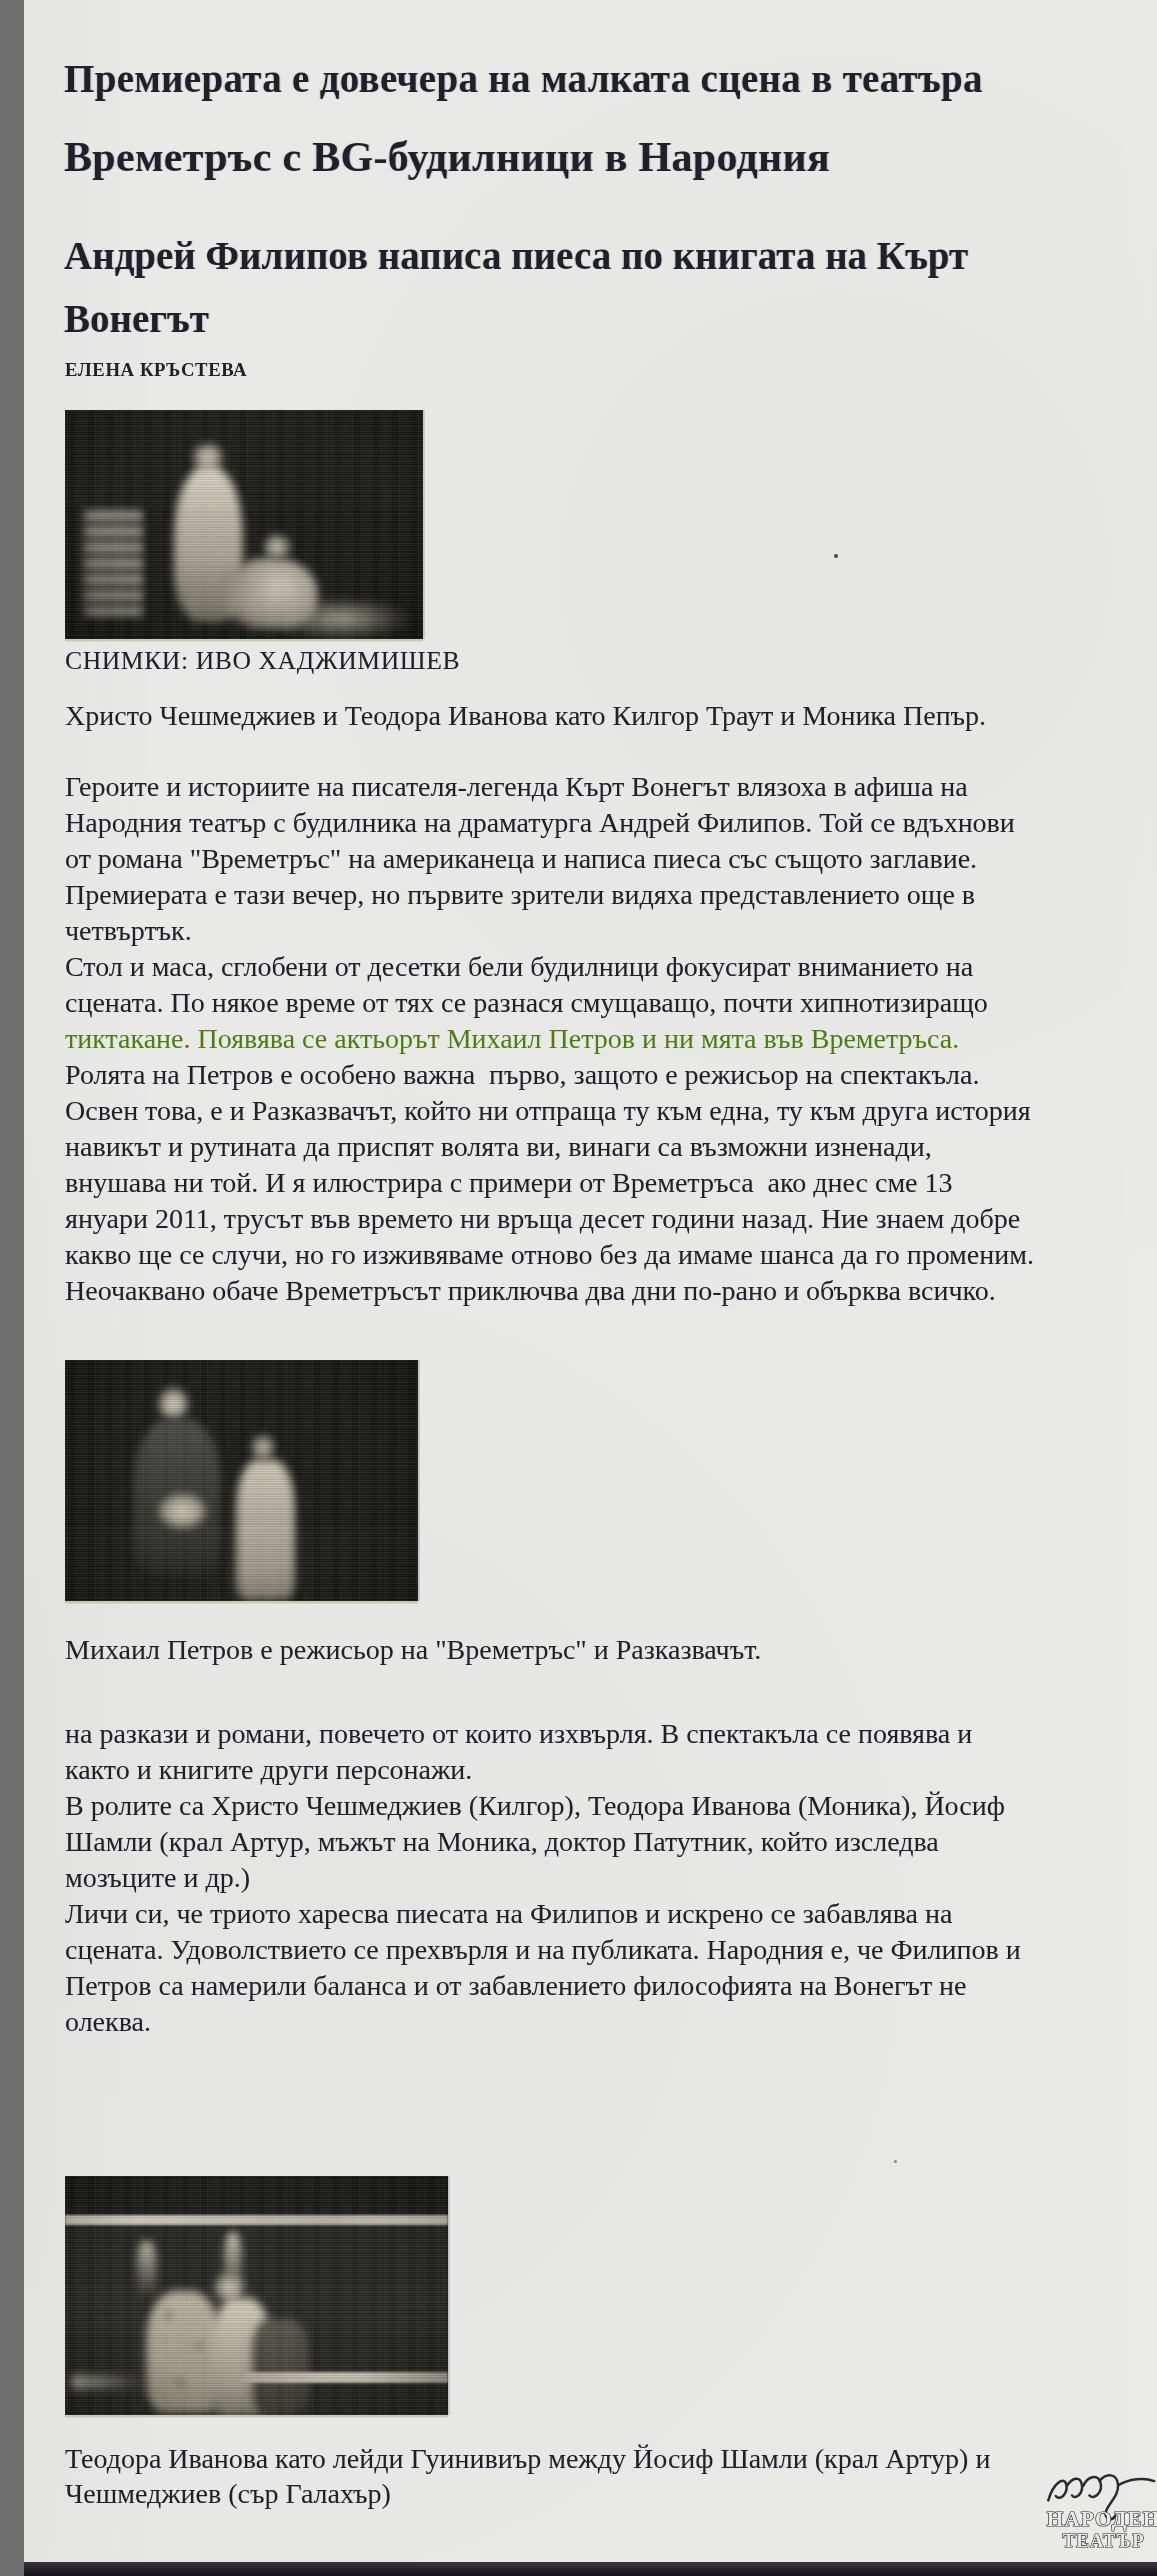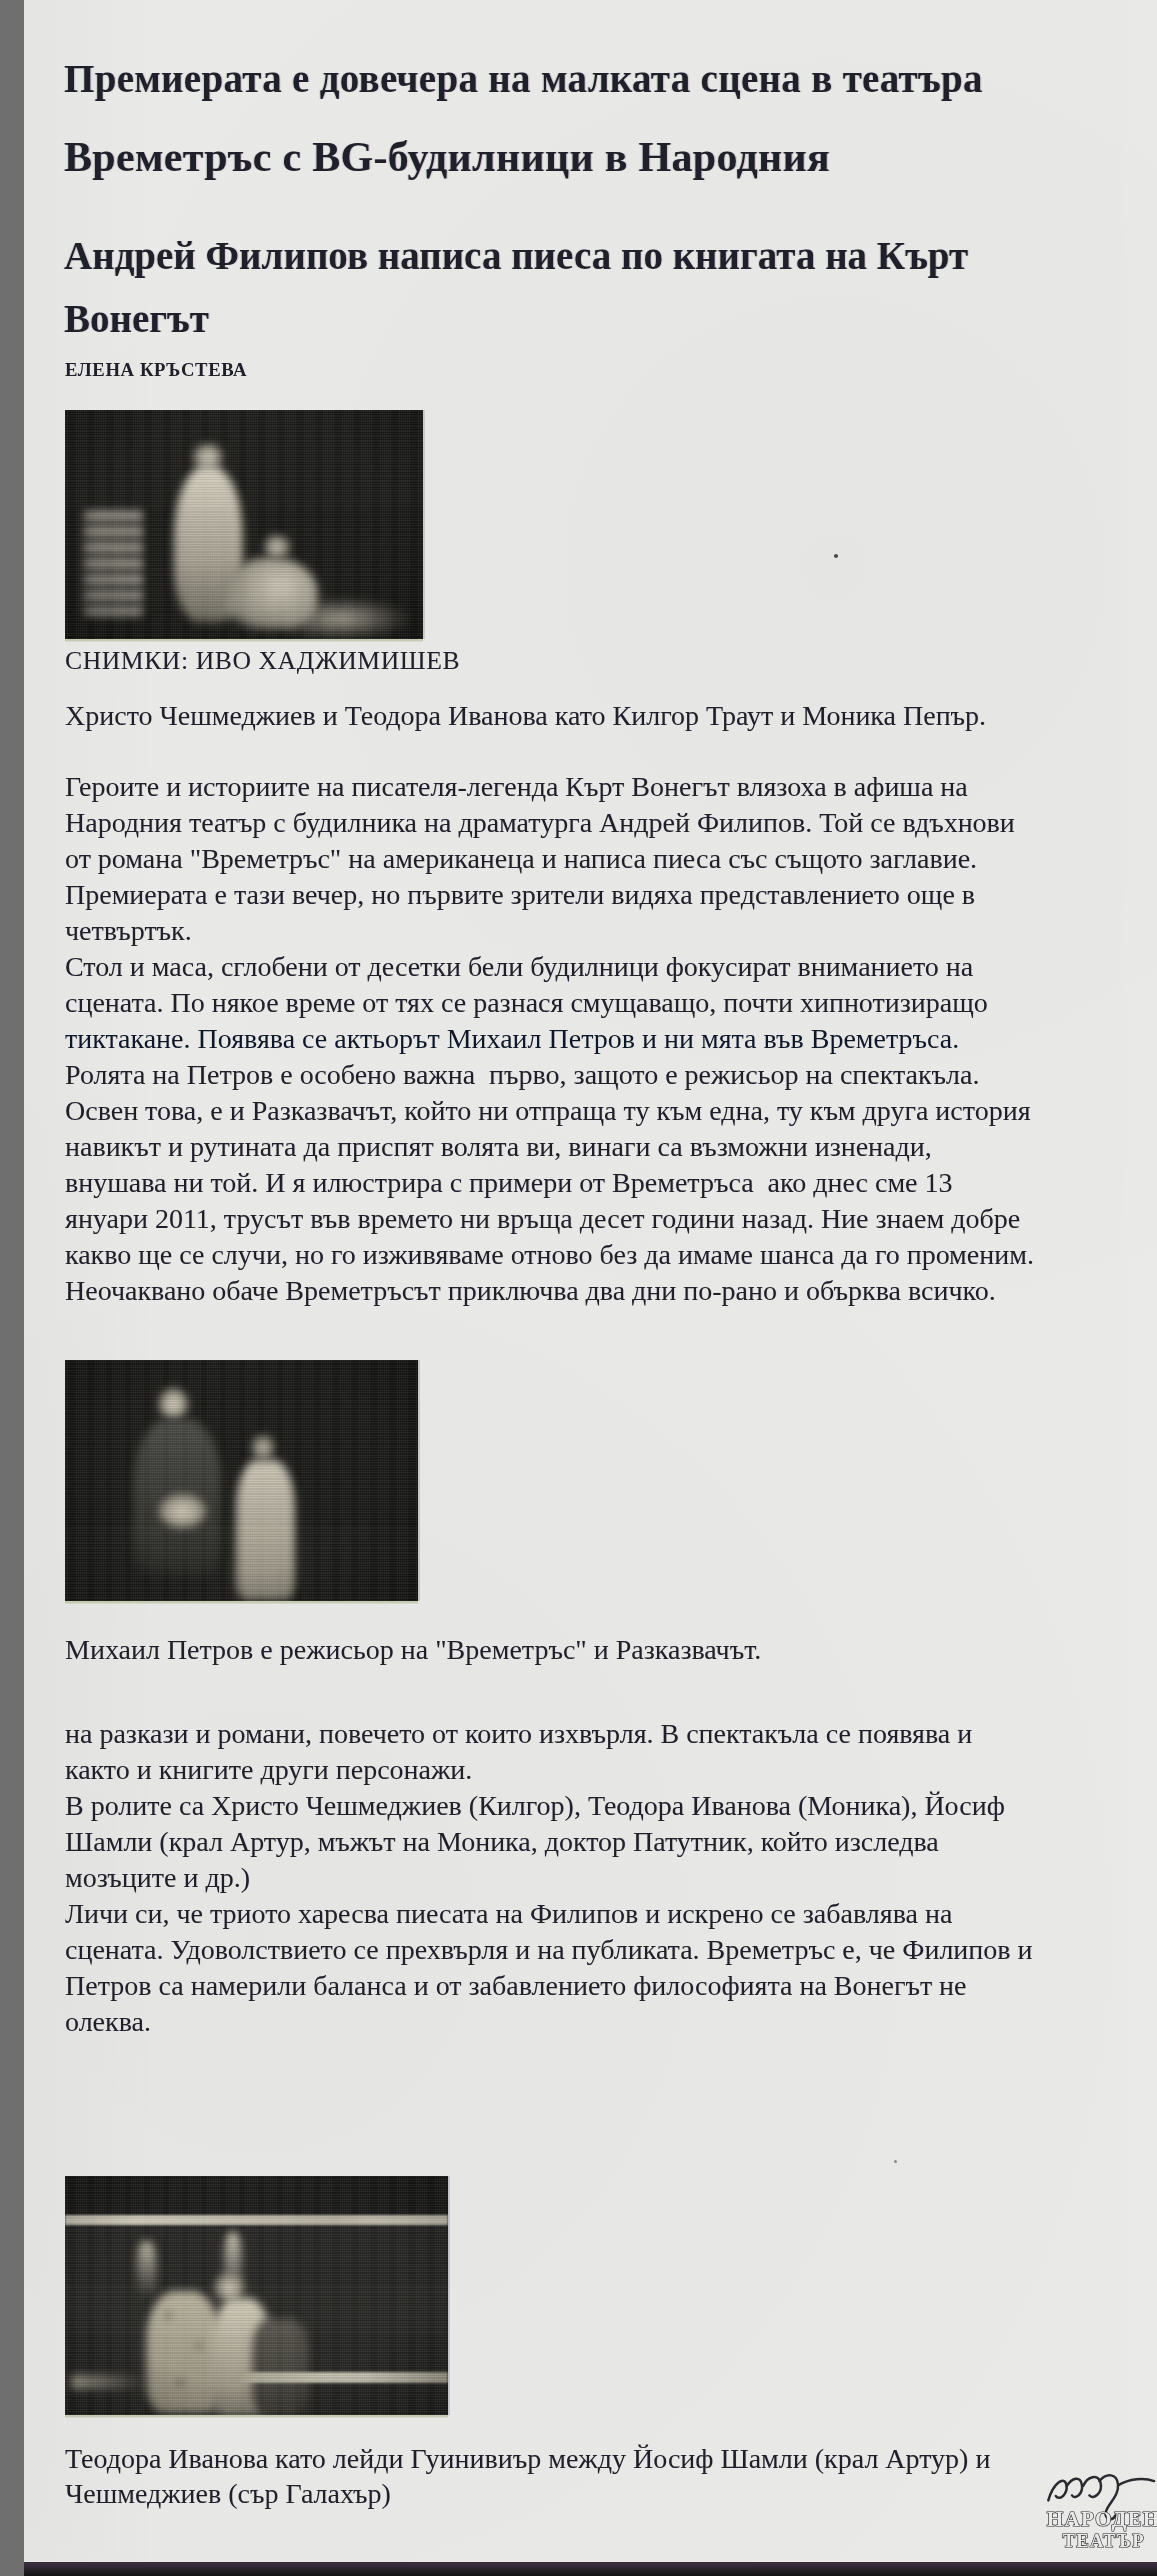--- a/index.html
+++ b/index.html
@@ -60,21 +60,21 @@
   .cap1{left:41px;top:698px;}
   .cap2{left:41px;top:1632px;}
   .cap3{left:41px;top:2441px;}
   .body-block{
     left:41px;font-size:28px;line-height:36px;width:1085px;
     text-shadow:0.6px 0 0 rgba(110,50,130,.10);
   }
   .block-a{top:769px;}
   .block-b{top:1716px;}
   .line{white-space:pre;}
-  .line.faded{color:#0f172a;text-shadow:none;}
+  .line.faded{color:#4d7c0f;text-shadow:none;}
   .speck{background:#4a4a48;border-radius:50%;}
   .scan-bar{
     left:0;top:2562px;width:1158px;height:13.7px;
     background:linear-gradient(180deg,#3a2e3e 0 1.9px,#121214);
   }
   .logo{left:1019px;top:2468px;}
 </style>
 </head>
 <body>
 
@@ -134,21 +134,21 @@
 
   <div class="abs caption cap2">Михаил Петров е режисьор на "Времетръс" и Разказвачът.</div>
 
   <div class="abs body-block block-b">
       <div class="line">на разкази и романи, повечето от които изхвърля. В спектакъла се появява и</div>
       <div class="line">както и книгите други персонажи.</div>
       <div class="line">В ролите са Христо Чешмеджиев (Килгор), Теодора Иванова (Моника), Йосиф</div>
       <div class="line">Шамли (крал Артур, мъжът на Моника, доктор Патутник, който изследва</div>
       <div class="line">мозъците и др.)</div>
       <div class="line">Личи си, че триото харесва пиесата на Филипов и искрено се забавлява на</div>
-      <div class="line">сцената. Удоволствието се прехвърля и на публиката. Времетръс е, че Филипов и</div>
+      <div class="line">сцената. Удоволствието се прехвърля и на публиката. Народния е, че Филипов и</div>
       <div class="line">Петров са намерили баланса и от забавлението философията на Вонегът не</div>
       <div class="line">олеква.</div>
     </div>
 
   <div class="abs photo" style="left:41px;top:2176px;width:383px;height:239px;background:#262624;">
     <div style="position:absolute;left:0;top:0;width:100%;height:39px;background:#1b1b19;"></div>
     <div class="blob" style="left:0;top:39px;width:100%;height:10px;background:linear-gradient(90deg,#d8d3c3,#b8b3a3 70%,#d0cbbb);filter:blur(1.2px);"></div>
     <div class="blob" style="left:72px;top:65px;width:18.7px;height:56px;background:linear-gradient(15deg,transparent,#c9c3b1);border-radius:40%;"></div>
     <div class="blob" style="left:159px;top:56px;width:17.5px;height:69px;background:linear-gradient(-12deg,transparent,#d4cebc);border-radius:40%;"></div>
     <div class="blob" style="left:81px;top:115px;width:75px;height:122px;background:radial-gradient(circle 8.7px at 30% 20%,#2c2a24 30%,transparent 32%),radial-gradient(circle 7.5px at 70% 45%,#2c2a24 30%,transparent 32%),radial-gradient(circle 8px at 45% 75%,#2c2a24 30%,transparent 32%),linear-gradient(180deg,#b6b09c,#97917f);border-radius:40% 40% 20% 25%;"></div>

